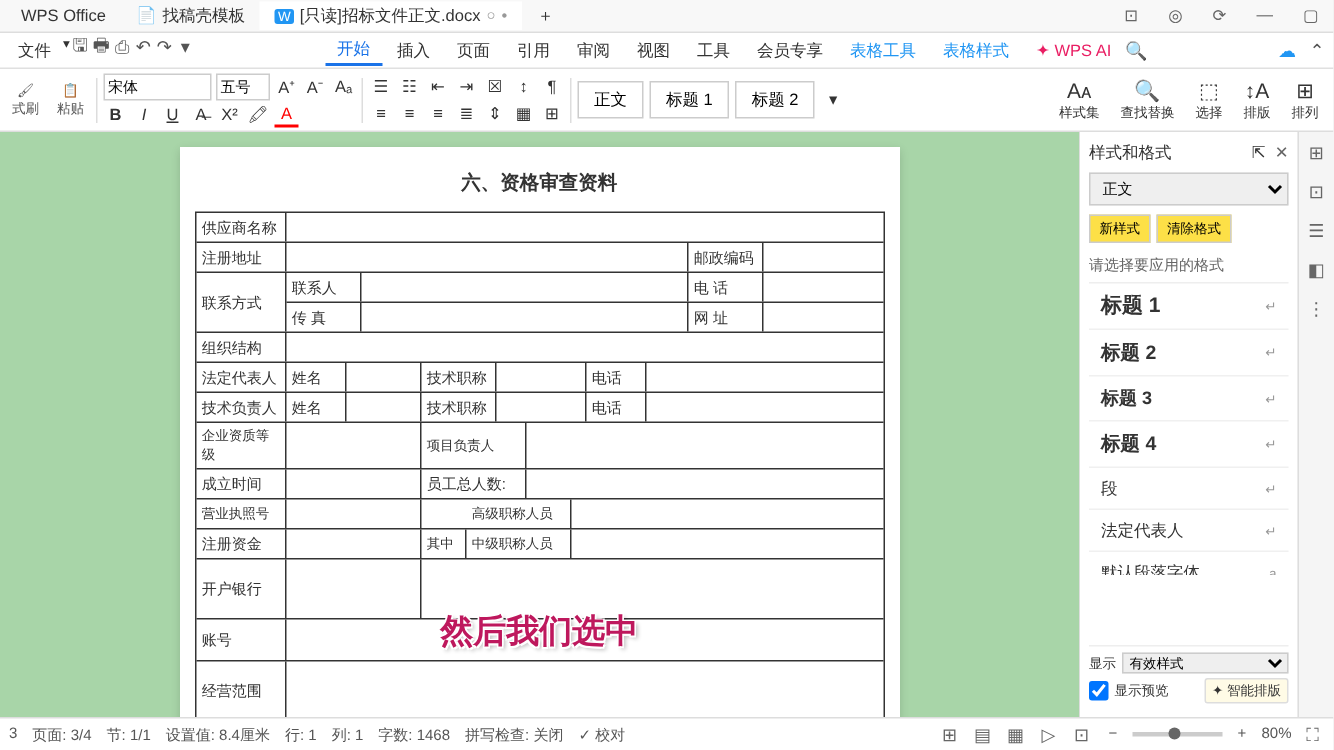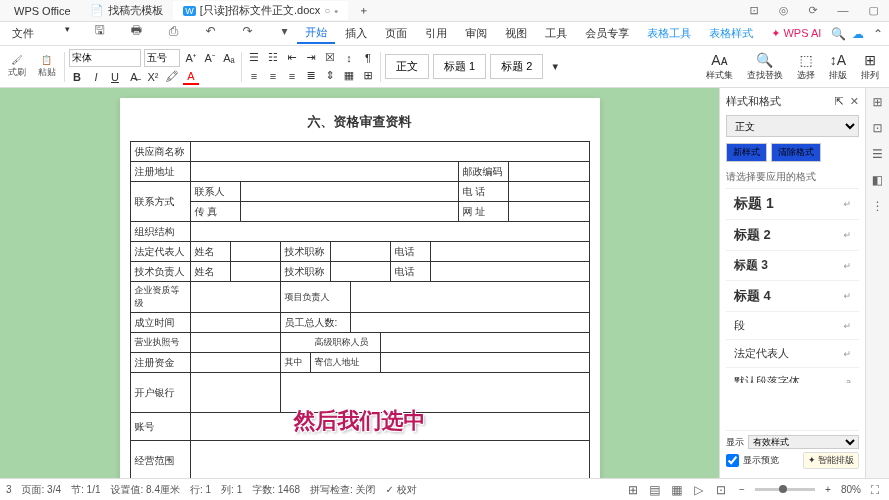--- a/index.html
+++ b/index.html
@@ -8,21 +8,21 @@
 .tab { padding: 2px 10px; display: flex; align-items: center; gap: 4px; font-size: 11px; }
 .tab.active { background: #fff; }
 .tab .close { color: #999; font-size: 10px; }
 .win-controls { margin-left: auto; display: flex; gap: 8px; color: #666; }
 .win-controls span { padding: 0 6px; }
 
 .menu-bar { height: 24px; background: #fff; display: flex; align-items: center; padding: 0 4px; gap: 2px; border-bottom: 1px solid #e0e0e0; }
 .menu-item { padding: 2px 8px; font-size: 11px; cursor: pointer; }
 .menu-item.active { color: #1a73e8; border-bottom: 2px solid #1a73e8; }
 .menu-item.blue { color: #2196F3; }
-.qa-icons { display: flex; gap: 23px; margin-right: auto; }
+.qa-icons { display: flex; gap: 0; margin-right: auto; }
 .qa-icon { width: 14px; height: 14px; display: flex; align-items: center; justify-content: center; color: #555; font-size: 12px; }
 
 .ribbon { height: 42px; background: #fff; display: flex; align-items: center; padding: 2px 4px; border-bottom: 1px solid #ddd; gap: 4px; }
 .ribbon-group { display: flex; flex-direction: column; align-items: center; gap: 1px; font-size: 9px; color: #555; padding: 0 4px; }
 .ribbon-group-inline { display: flex; align-items: center; gap: 3px; }
 .font-select { width: 72px; height: 18px; border: 1px solid #ccc; font-size: 10px; padding: 0 2px; }
 .size-select { width: 36px; height: 18px; border: 1px solid #ccc; font-size: 10px; padding: 0 2px; }
 .btn-small { width: 16px; height: 16px; display: flex; align-items: center; justify-content: center; font-size: 11px; cursor: pointer; }
 .style-btn { border: 1px solid #ccc; padding: 4px 10px; font-size: 11px; cursor: pointer; background: #fff; }
 .right-tools { margin-left: auto; display: flex; gap: 2px; }
@@ -40,21 +40,21 @@
 .cell:last-child { border-right: none; }
 .caption { position: absolute; bottom: 42px; left: 50%; transform: translateX(-50%); font-size: 22px; font-weight: bold; color: #be185d; text-shadow: -1px -1px 0 #fff, 1px -1px 0 #fff, -1px 1px 0 #fff, 1px 1px 0 #fff, 2px 2px 3px rgba(0,0,0,0.3); }
 
 .right-panel { width: 170px; background: #fff; border-left: 1px solid #ddd; display: flex; }
 .panel-content { flex: 1; padding: 6px; display: flex; flex-direction: column; }
 .panel-header { display: flex; align-items: center; font-size: 11px; margin-bottom: 6px; }
 .panel-title { flex: 1; }
 .panel-close { cursor: pointer; color: #666; }
 .style-select { width: 100%; height: 22px; border: 1px solid #ccc; font-size: 10px; margin-bottom: 6px; padding: 0 4px; }
 .style-actions { display: flex; gap: 4px; margin-bottom: 8px; }
-.style-action-btn { border: 1px solid #ccc; padding: 2px 6px; font-size: 9px; background: #1d4ed8; cursor: pointer; }
+.style-action-btn { border: 1px solid #ccc; padding: 2px 6px; font-size: 9px; background: #fde047; cursor: pointer; }
 .hint { font-size: 10px; color: #666; margin-bottom: 4px; }
 .style-list { flex: 1; overflow-y: auto; border-top: 1px solid #eee; }
 .style-item { padding: 6px 8px; border-bottom: 1px solid #f0f0f0; display: flex; align-items: center; justify-content: space-between; cursor: pointer; }
 .style-item.selected { background: #e3f2fd; }
 .style-item .arrow { color: #999; font-size: 9px; }
 .h1 { font-size: 14px; font-weight: bold; text-align: center; }
 .h2 { font-size: 13px; font-weight: bold; text-align: center; }
 .h3 { font-size: 12px; font-weight: bold; text-align: center; }
 .h4 { font-size: 13px; font-weight: bold; }
 .panel-footer { border-top: 1px solid #eee; padding-top: 4px; font-size: 9px; margin-top: 47px; }
@@ -272,21 +272,21 @@
             <div class="cell" style="width:60px;font-size:9px;">营业执照号</div>
             <div class="cell" style="width:90px;"></div>
             <div class="cell" style="width:30px;border-right:none;"></div>
             <div class="cell" style="width:70px;font-size:9px;">高级职称人员</div>
             <div class="cell" style="flex:1;"></div>
           </div>
         <div class="form-row">
             <div class="cell" style="width:60px;">注册资金</div>
             <div class="cell" style="width:90px;"></div>
             <div class="cell" style="width:30px;font-size:9px;">其中</div>
-            <div class="cell" style="width:70px;font-size:9px;">寄信人地址</div>
+            <div class="cell" style="width:70px;font-size:9px;">中级职称人员</div>
             <div class="cell" style="flex:1;"></div>
           </div>
         <div class="form-row" style="height:40px;">
             <div class="cell" style="width:60px;">开户银行</div>
             <div class="cell" style="width:90px;"></div>
             <div class="cell" style="width:30px;"></div>
           </div>
         <div class="form-row" style="height:28px;">
             <div class="cell" style="width:60px;">账号</div>
             <div class="cell" style="flex:1;"></div>

